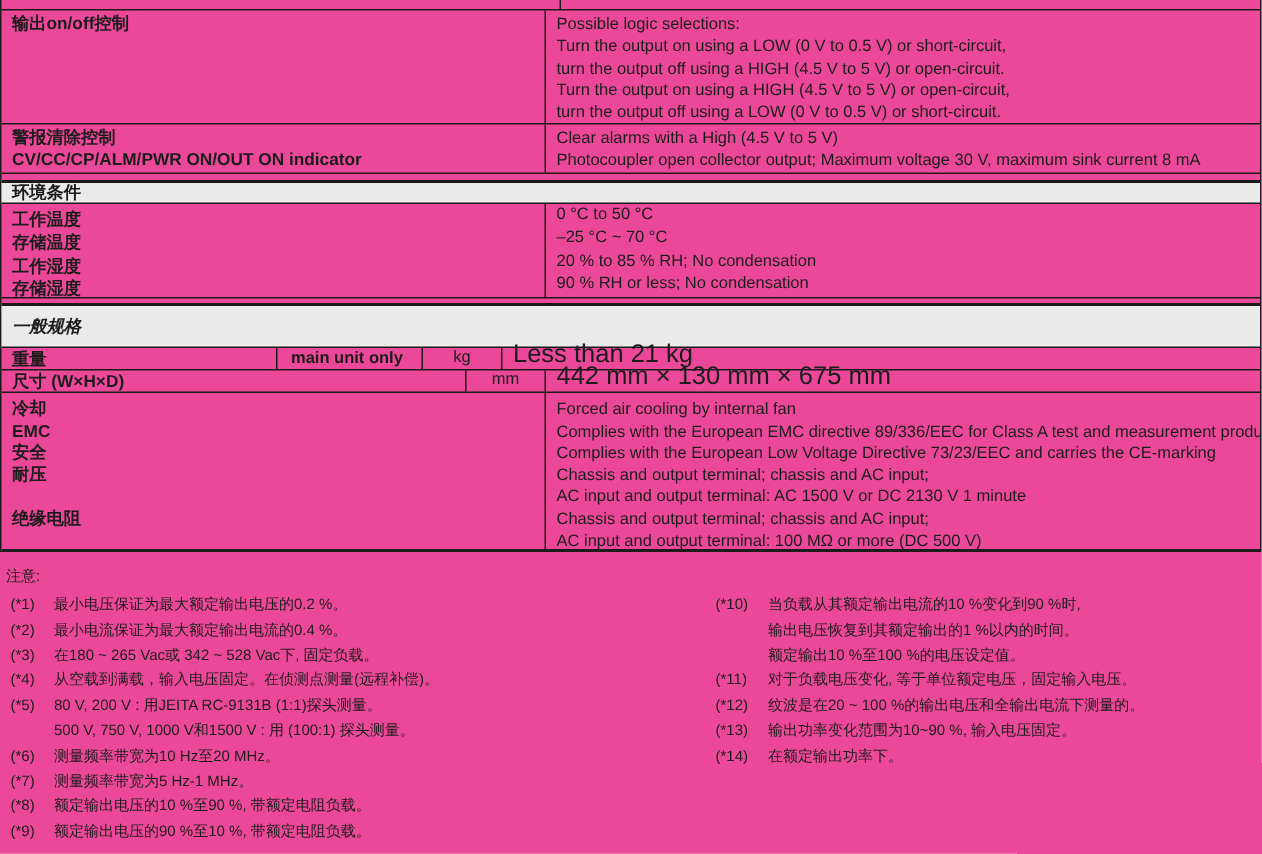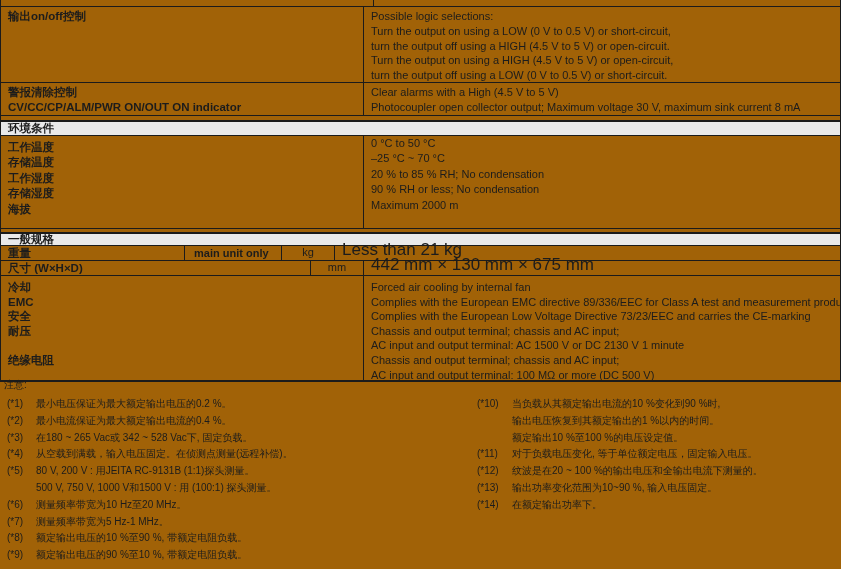--- a/index.html
+++ b/index.html
@@ -6,21 +6,21 @@
     --border: #1b1b1b;
     --header-bg: #eaeaea;
     --text: #1c1c1c;
   }
   * { margin: 0; padding: 0; box-sizing: border-box; }
   body { background: #ffffff; }
   .page {
     position: relative;
     width: 841px;
     height: 569px;
-    background: #a16207;
+    background: #ec4899;
     color: var(--text);
     font-family: "Liberation Sans", sans-serif;
     overflow: hidden;
   }
   .spec-table {
     position: absolute;
     top: 0; left: 0;
     width: 841px;
     border-left: 1px solid var(--border);
     border-right: 1px solid var(--border);
@@ -55,21 +55,21 @@
     border-top: 2px solid var(--border);
     border-bottom: 1px solid var(--border);
     background: var(--header-bg);
     height: 16px;
     display: flex;
     align-items: center;
     padding-left: 7px;
     font-weight: bold;
     font-size: 11.5px;
   }
-  .sec-header.short { height: 14px; }
+  .sec-header.short { height: 30px; font-style: italic; }
   .unit-cell {
     display: flex;
     align-items: flex-start;
     justify-content: center;
     font-size: 11px;
     padding: 0;
   }
   .mid-cell {
     display: flex;
     align-items: center;
@@ -138,21 +138,21 @@
         <div class="ln">Photocoupler open collector output; Maximum voltage 30 V, maximum sink current 8 mA</div>
       </div>
     </div>
 
     <div class="gap"></div>
 
     <div class="sec-header">
       <span>环境条件</span>
     </div>
 
-    <div class="t-row env" style="height:93px; padding-top:0">
+    <div class="t-row env" style="height:63px; padding-top:0">
       <div class="cell cell-border" style="width:363px; padding-top:4px">
         <div class="ln zh">工作温度</div>
         <div class="ln zh">存储温度</div>
         <div class="ln zh">工作湿度</div>
         <div class="ln zh">存储湿度</div>
         <div class="ln zh">海拔</div>
       </div>
       <div class="cell en" style="flex:1; padding-top:0">
         <div class="ln">0 °C to 50 °C</div>
         <div class="ln">–25 °C ~ 70 °C</div>

